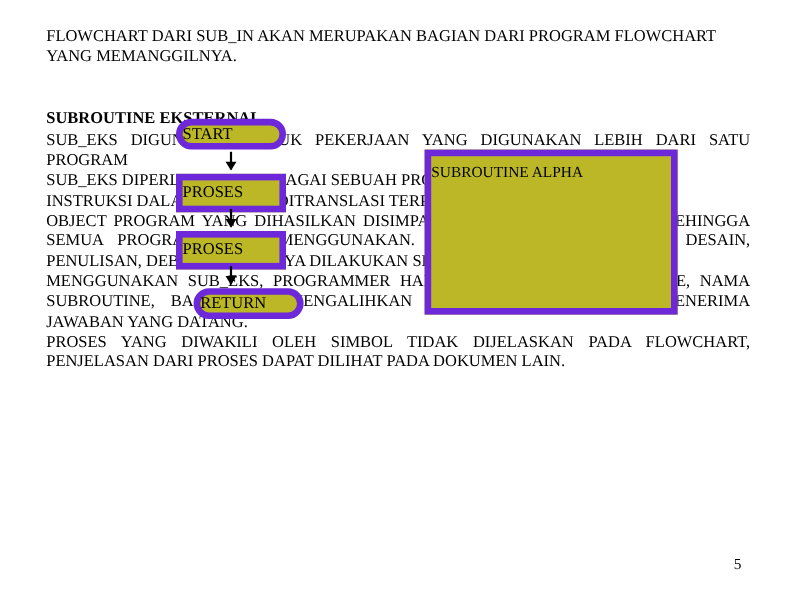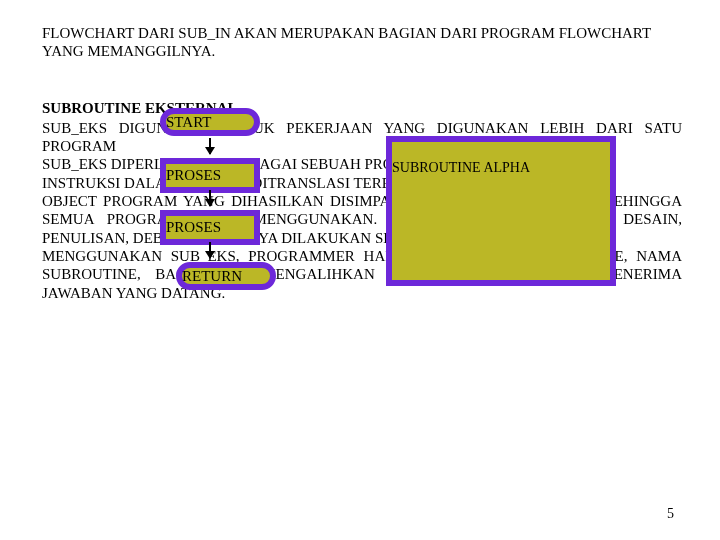--- a/index.html
+++ b/index.html
@@ -48,21 +48,21 @@
   .fc-proc {
     width: 100px;
     height: 35px;
     border-radius: 0;
   }
   .fc-sub {
     width: 230px;
     height: 150px;
     font-size: 14px;
     align-items: flex-start;
-    padding-top: 18px;
+    padding-top: 8px;
   }
   .fc-arrow {
     position: absolute;
     width: 2px;
     background: #000;
   }
   .fc-arrow::after {
     content: "";
     position: absolute;
     bottom: -1px;
@@ -78,20 +78,21 @@
 
 <div class="content">
   <p class="intro">FLOWCHART DARI SUB_IN AKAN MERUPAKAN BAGIAN DARI PROGRAM FLOWCHART YANG MEMANGGILNYA.</p>
   <p class="heading">SUBROUTINE EKSTERNAL</p>
   <div class="body-text">
     <p>SUB_EKS DIGUNAKAN UNTUK PEKERJAAN YANG DIGUNAKAN LEBIH DARI SATU PROGRAM</p>
     <p>SUB_EKS DIPERLAKUKAN SEBAGAI SEBUAH PROGRAM.</p>
     <p>INSTRUKSI DALAM SUB_EKS DITRANSLASI TERPISAH DARI PROGRAM LAIN.</p>
     <p>OBJECT PROGRAM YANG DIHASILKAN DISIMPAN DALAM SEBUAH LIBRARI, SEHINGGA SEMUA PROGRAM DAPAT MENGGUNAKAN. DENGAN DEMIKIAN PROSES DESAIN, PENULISAN, DEBUGGING HANYA DILAKUKAN SEKALI.</p>
     <p>MENGGUNAKAN SUB_EKS, PROGRAMMER HARUS TAHU LETAK SUBROUTINE, NAMA SUBROUTINE, BAGAIMANA MENGALIHKAN DATA, DAN BAGAIMANA MENERIMA JAWABAN YANG DATANG.</p>
+    <p>PROSES YANG DIWAKILI OLEH SIMBOL TIDAK DIJELASKAN PADA FLOWCHART, PENJELASAN DARI PROSES DAPAT DILIHAT PADA DOKUMEN LAIN.</p>
   </div>
 </div>
 
 <div class="fc-node fc-term" style="left:160px; top:108px;">
   <span>START</span>
 </div>
 <div class="fc-arrow" style="left:209px; top:138px; height:16px;"></div>
 
 <div class="fc-node fc-proc" style="left:160px; top:158px;">
   <span>PROSES</span>

